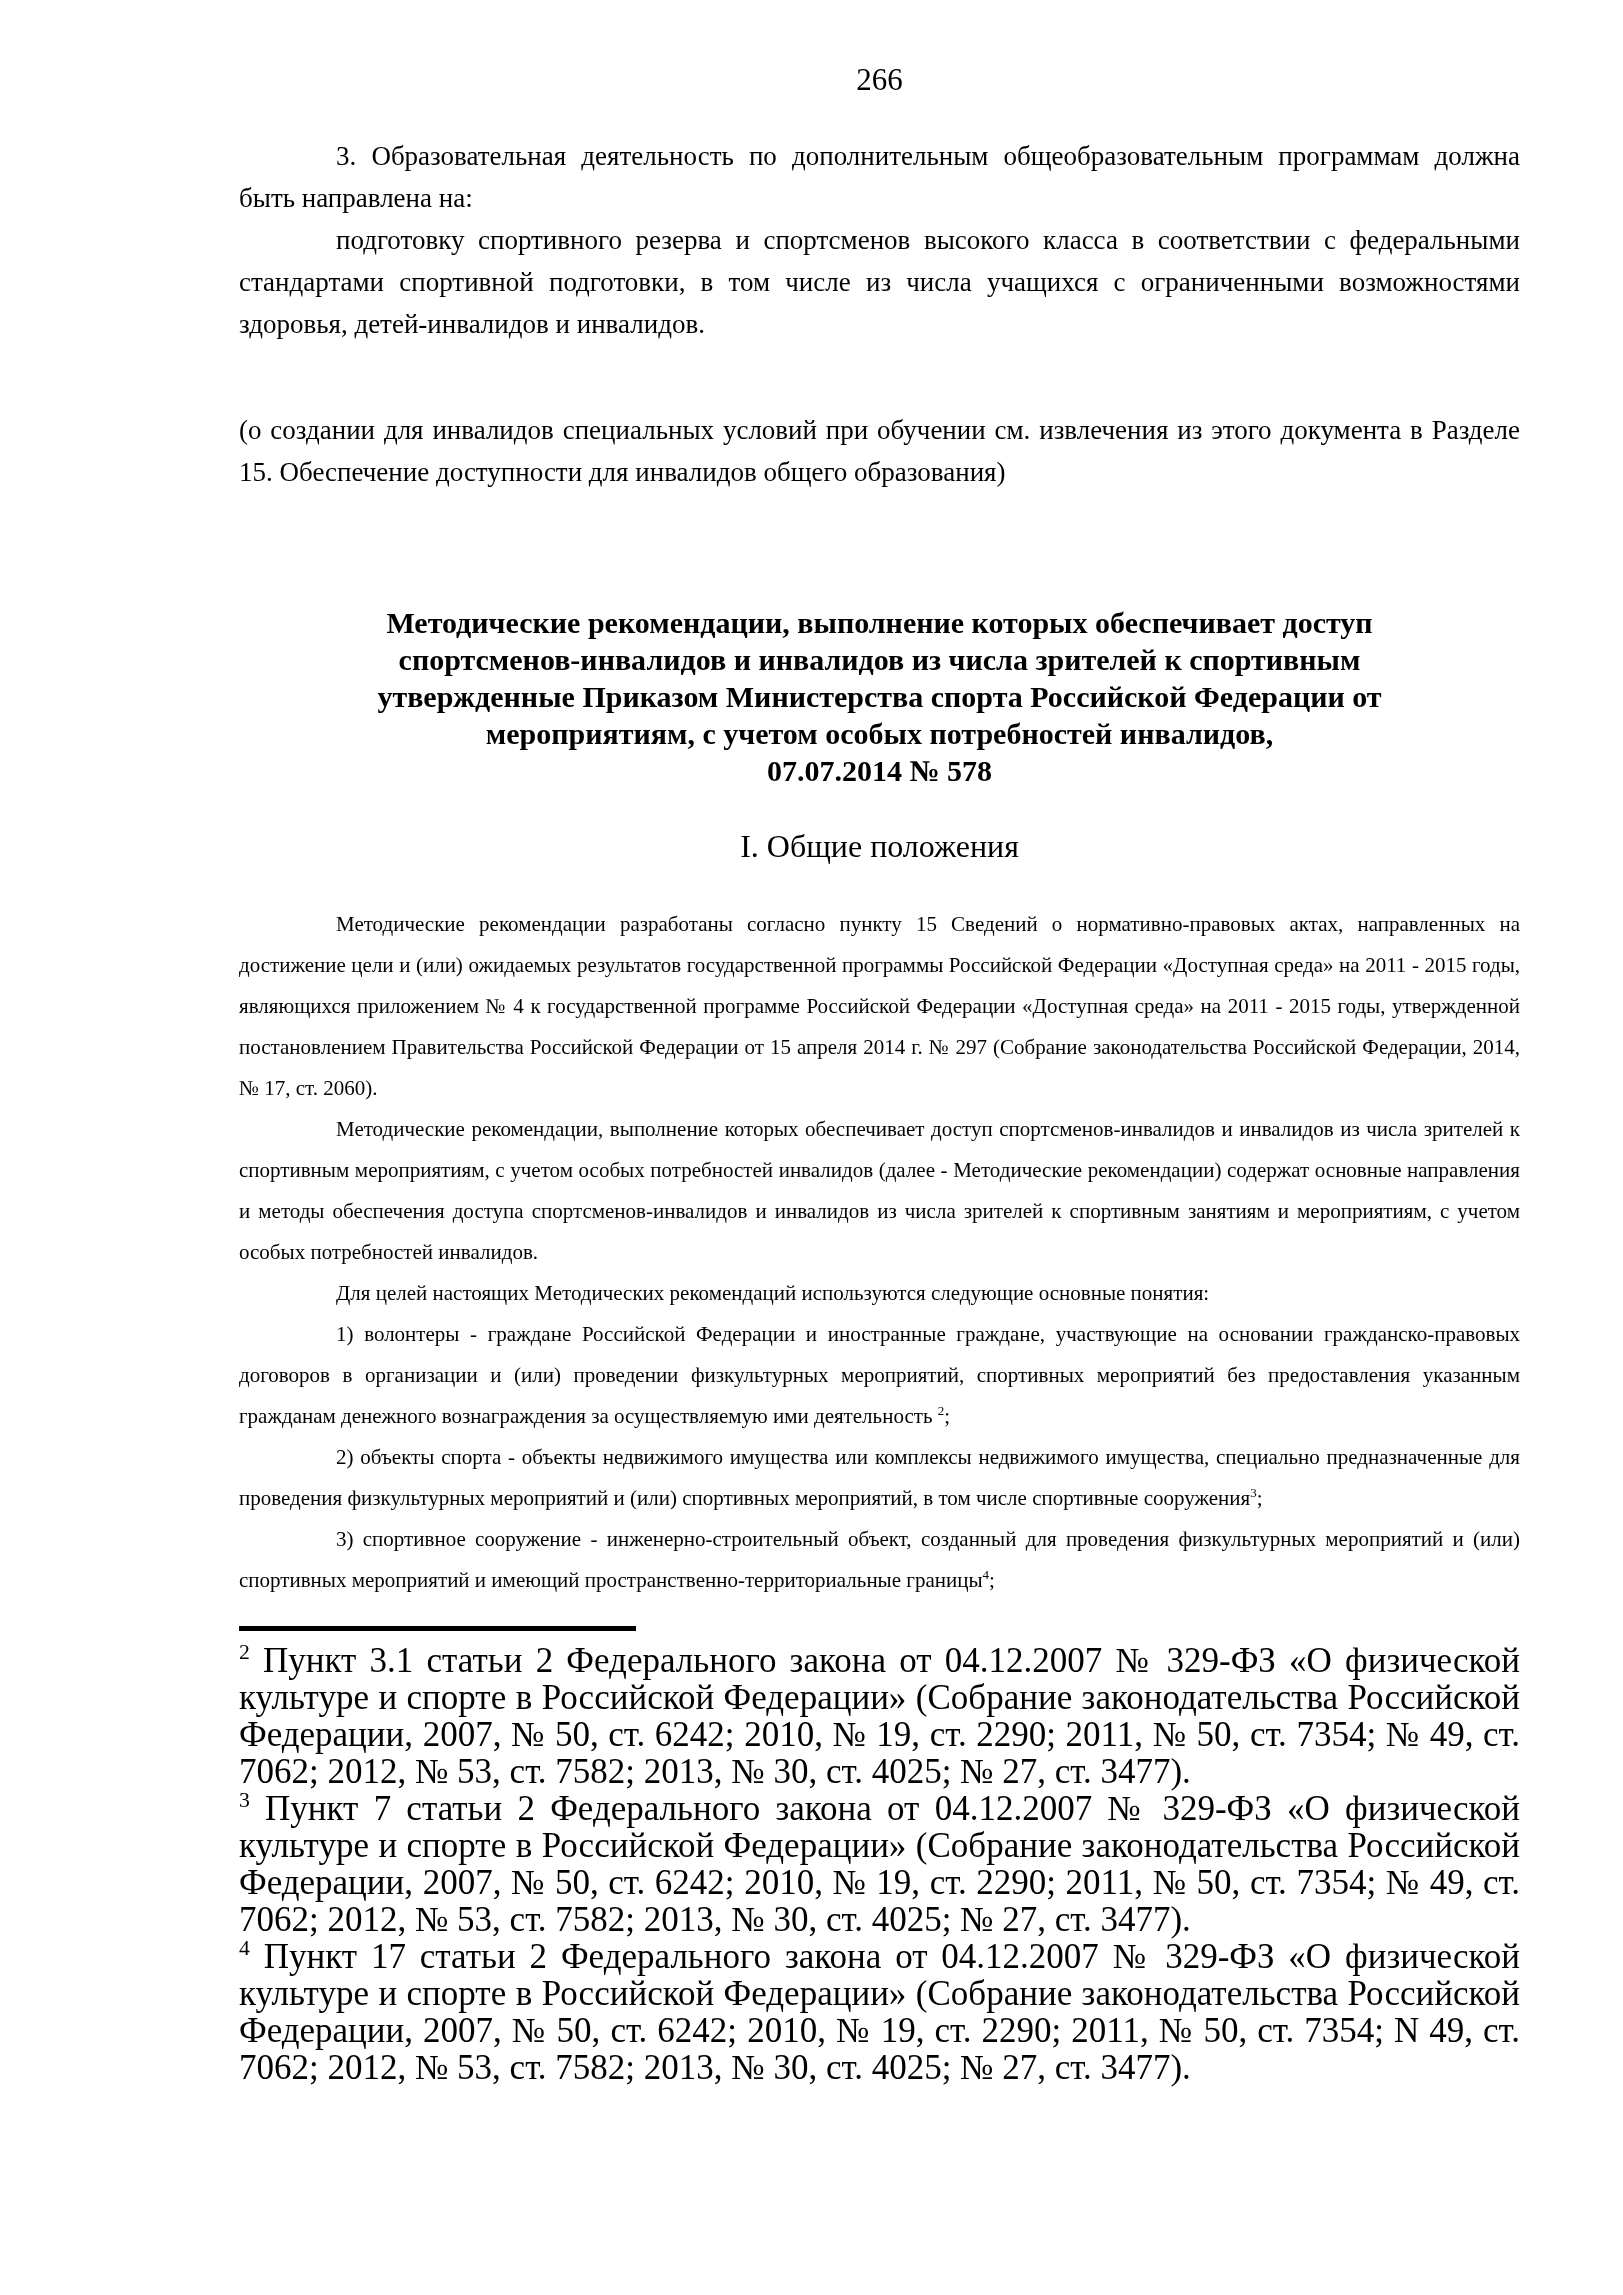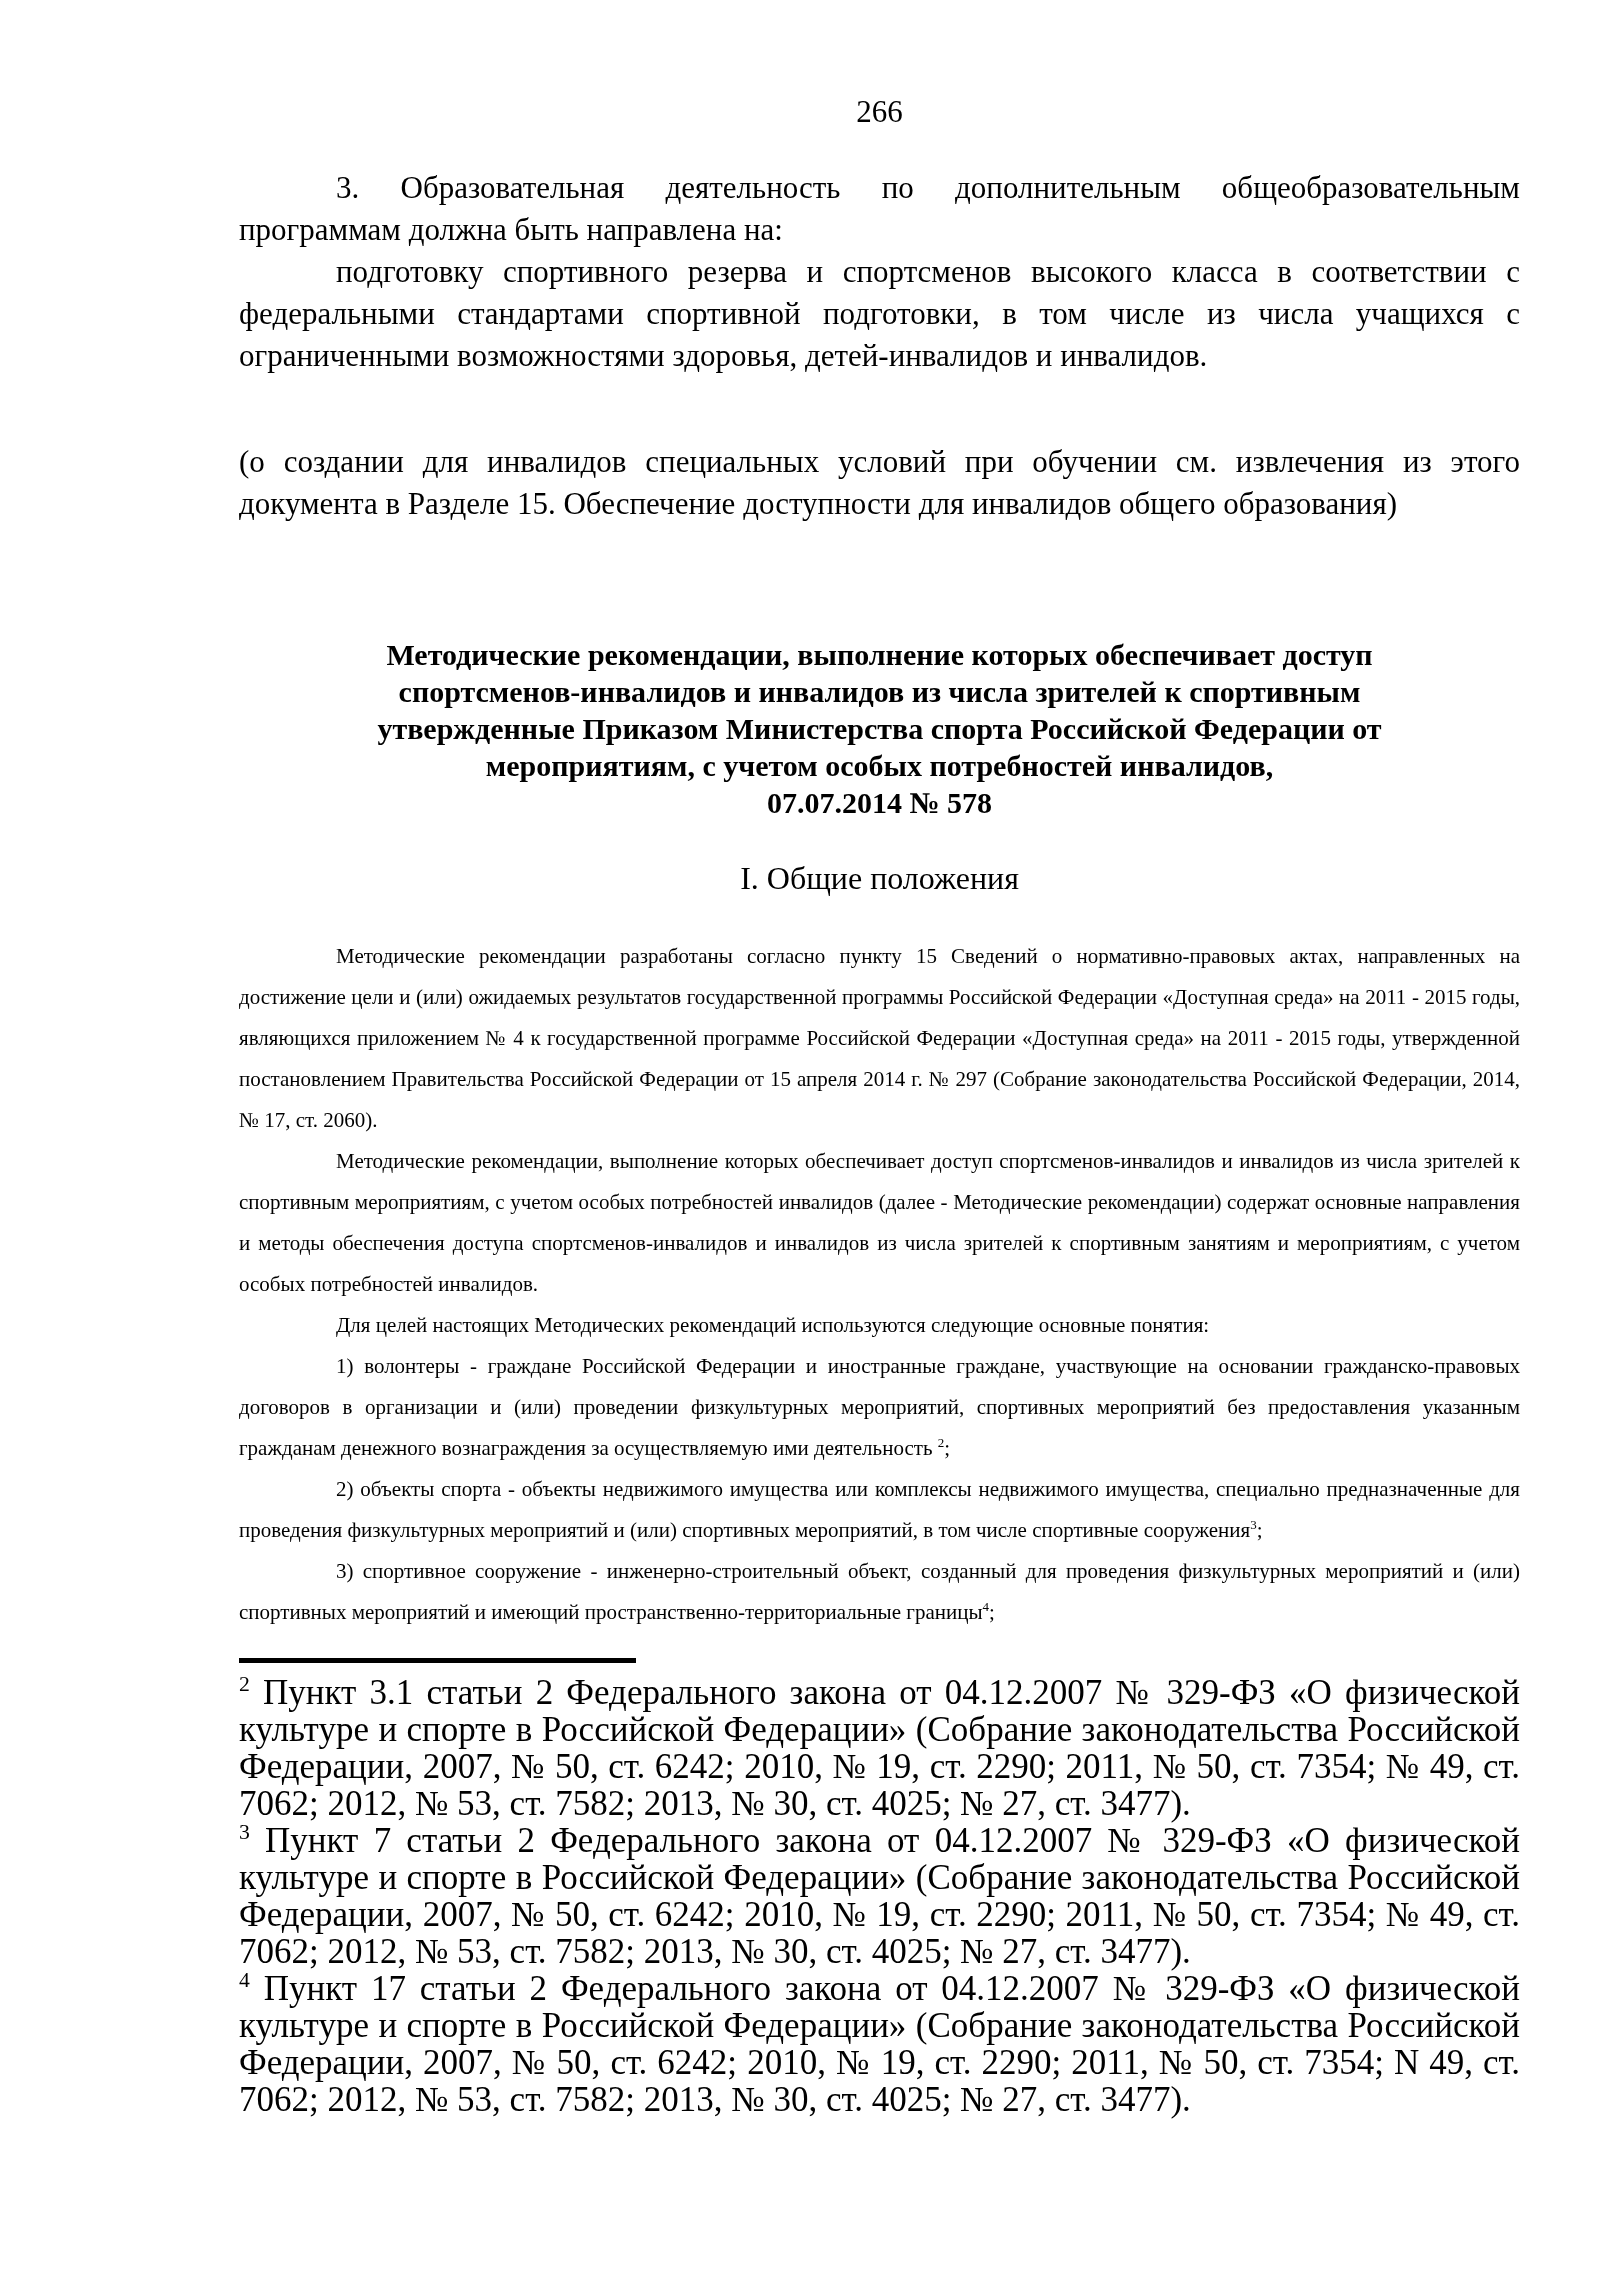--- a/index.html
+++ b/index.html
@@ -8,31 +8,31 @@
     background: #ffffff;
   }
   .page {
     position: relative;
     width: 1623px;
     height: 2295px;
     box-sizing: border-box;
     background: #ffffff;
     color: #000000;
     font-family: "Liberation Serif", "DejaVu Serif", serif;
-    padding: 92px 103px 0 239px;
+    padding: 60px 103px 0 239px;
     overflow: hidden;
   }
   .pagenum {
     text-align: center;
     font-size: 31px;
     line-height: 39px;
     margin: 0 0 36px 0;
   }
   .intro-p {
-    font-size: 31px;
+    font-size: 27px;
     line-height: 42px;
     text-align: justify;
     margin: 0;
   }
   .indent { text-indent: 97px; }
   .note-p { margin-top: 64px; }
   .doc-heading {
     margin-top: 111px;
     font-weight: bold;
     font-size: 30px;

